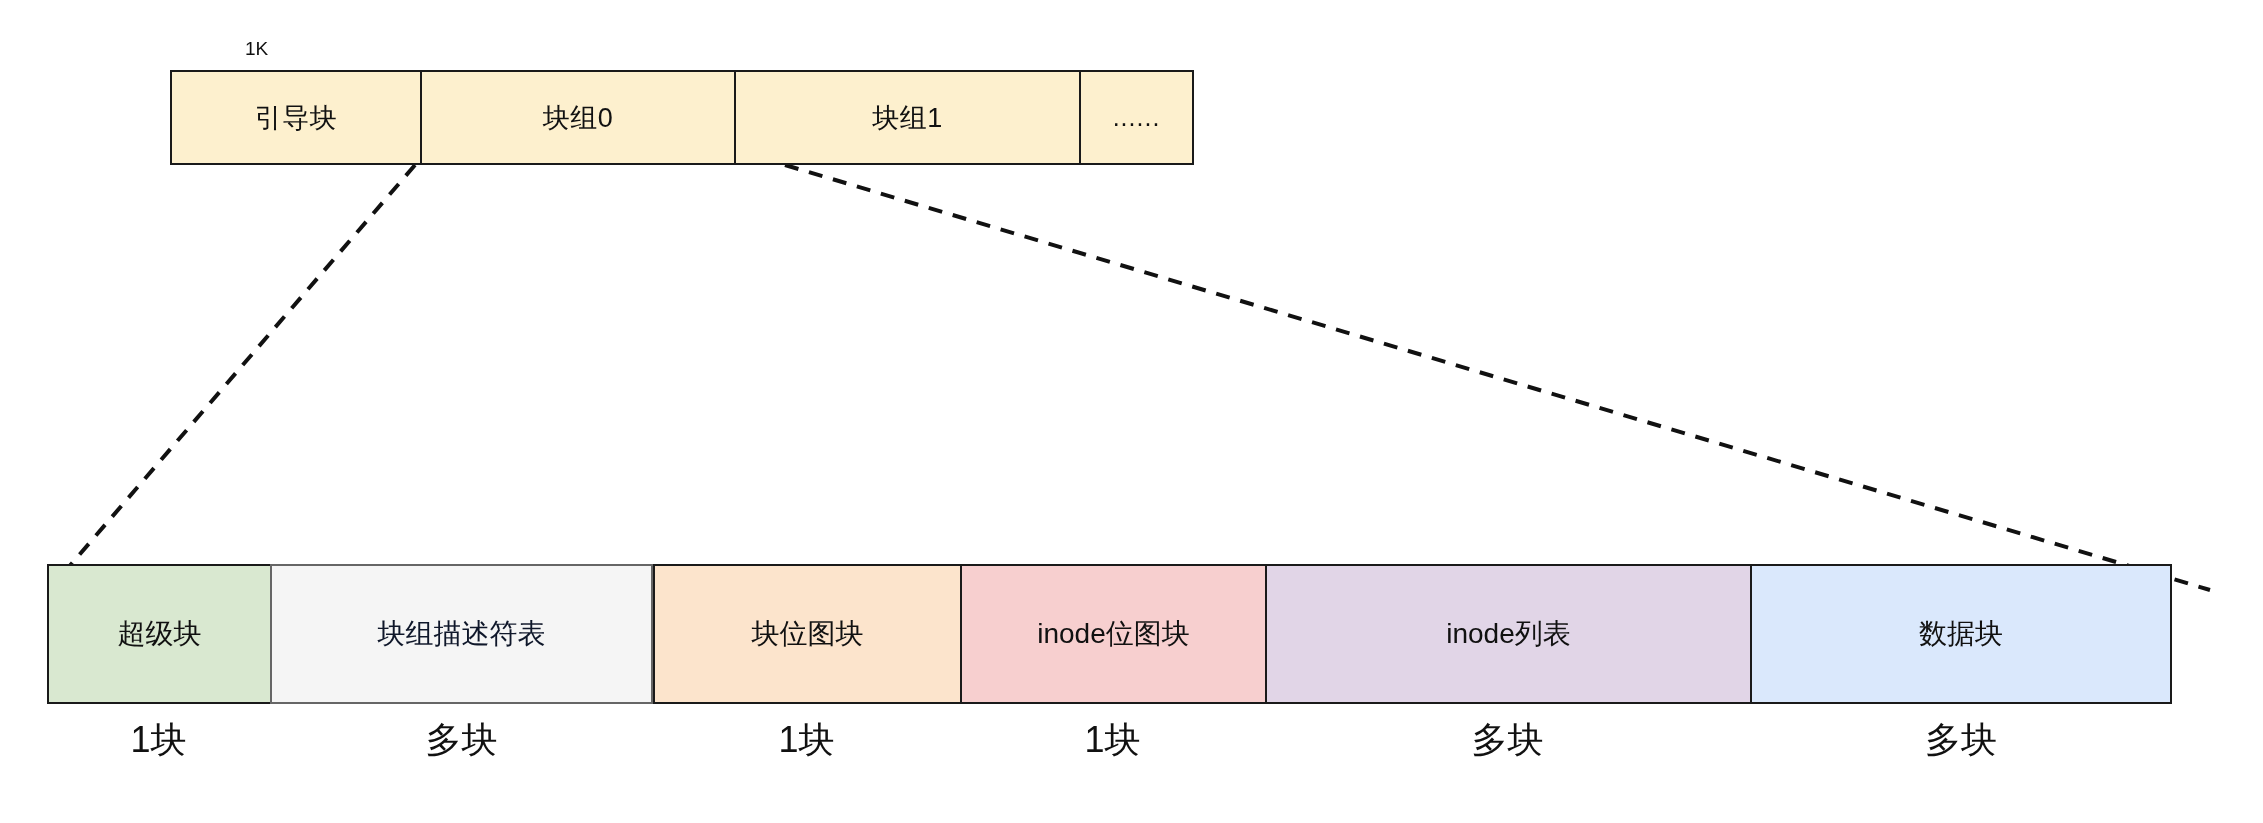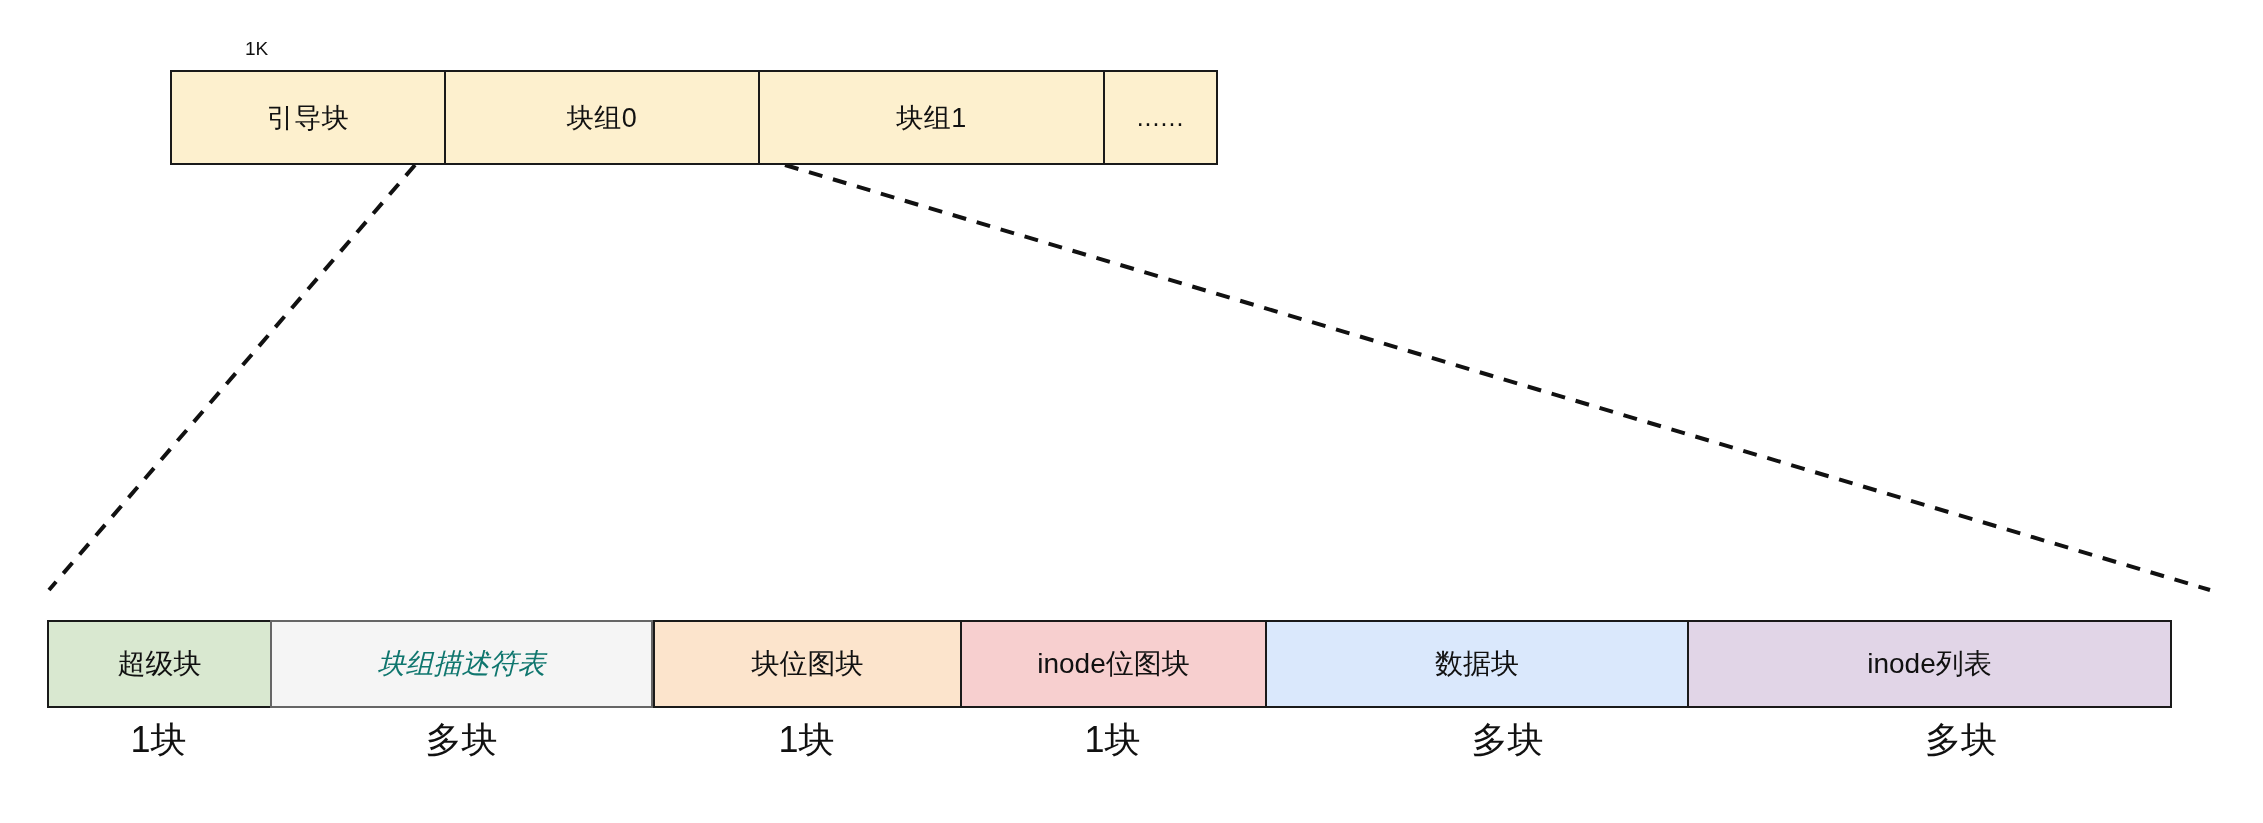--- a/index.html
+++ b/index.html
@@ -68,44 +68,43 @@
     left: 245px;
     top: 38px;
     font-size: 19px;
     color: #111111;
   }
 
   
   .bottom-row {
     position: absolute;
     left: 47px;
-    top: 620px;
-    height: 88px;
+    top: 564px;
+    height: 140px;
     display: flex;
     box-sizing: border-box;
   }
   .bottom-cell {
     box-sizing: border-box;
     border: 2px solid #1a1a1a;
     border-right-width: 0;
     display: flex;
     align-items: center;
     justify-content: center;
     font-size: 28px;
     color: #111111;
   }
   .bottom-cell:last-child {
     border-right-width: 2px;
   }
   .bottom-cell.gray-border {
     border-color: #666666;
     border-right-width: 2px;
     border-right-color: #666666;
-    color: #0f766e;
-    font-style: italic;
+    color: #0f172a;
   }
 
   
   .caption-row {
     position: absolute;
     left: 47px;
     top: 718px;
     height: 44px;
     display: flex;
   }
@@ -123,21 +122,21 @@
 <div id="canvas">
 
   <svg id="connectors" viewBox="0 0 2263 823" width="2263" height="823" xmlns="http://www.w3.org/2000/svg">
     <line x1="415" y1="165" x2="49" y2="590" stroke="#111111" stroke-width="4" stroke-dasharray="14 11"></line>
     <line x1="785" y1="165" x2="2210" y2="590" stroke="#111111" stroke-width="4" stroke-dasharray="14 11"></line>
   </svg>
 
   <div class="k-label">1K</div>
 
   <div class="top-row">
-    <div class="top-cell" style="width:274px">
+    <div class="top-cell" style="width:250px">
       <span>引导块</span>
     </div>
     <div class="top-cell" style="width:314px">
       <span>块组0</span>
     </div>
     <div class="top-cell" style="width:345px">
       <span>块组1</span>
     </div>
     <div class="top-cell ellipsis" style="width:115px">
       <span>......</span>
@@ -150,25 +149,25 @@
     </div>
     <div class="bottom-cell gray-border" style="width:383px;background:#f5f5f5">
       <span>块组描述符表</span>
     </div>
     <div class="bottom-cell" style="width:307px;background:#fce4cc">
       <span>块位图块</span>
     </div>
     <div class="bottom-cell" style="width:305px;background:#f7cfcf">
       <span>inode位图块</span>
     </div>
+    <div class="bottom-cell" style="width:485px;background:#e1d5e7">
+      <span>inode列表</span>
+    </div>
     <div class="bottom-cell" style="width:422px;background:#dae8fc">
       <span>数据块</span>
-    </div>
-    <div class="bottom-cell" style="width:485px;background:#e1d5e7">
-      <span>inode列表</span>
     </div>
   </div>
 
   <div class="caption-row">
     <div class="caption-cell" style="width:223px">1块</div>
     <div class="caption-cell" style="width:383px">多块</div>
     <div class="caption-cell" style="width:307px">1块</div>
     <div class="caption-cell" style="width:305px">1块</div>
     <div class="caption-cell" style="width:485px">多块</div>
     <div class="caption-cell" style="width:422px">多块</div>

